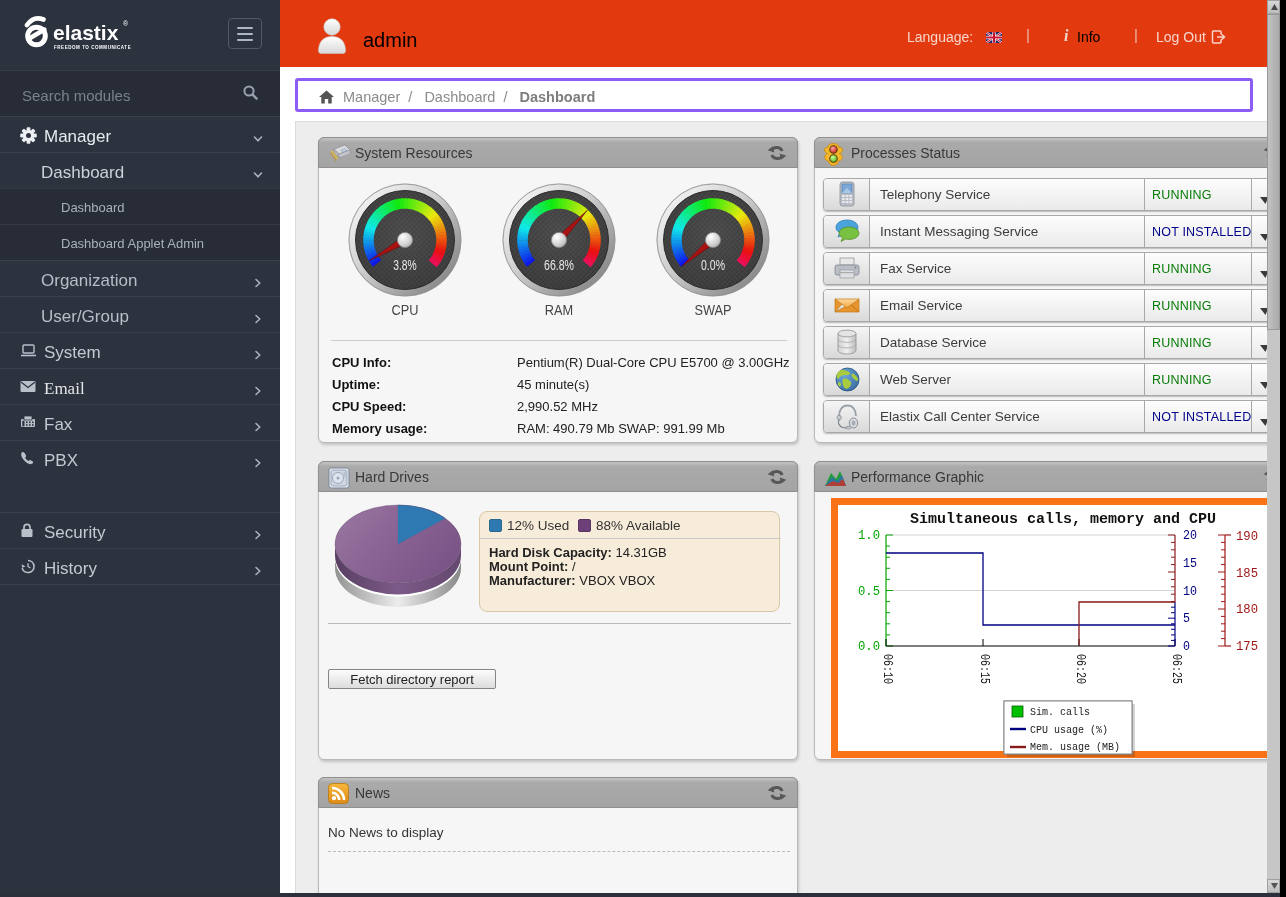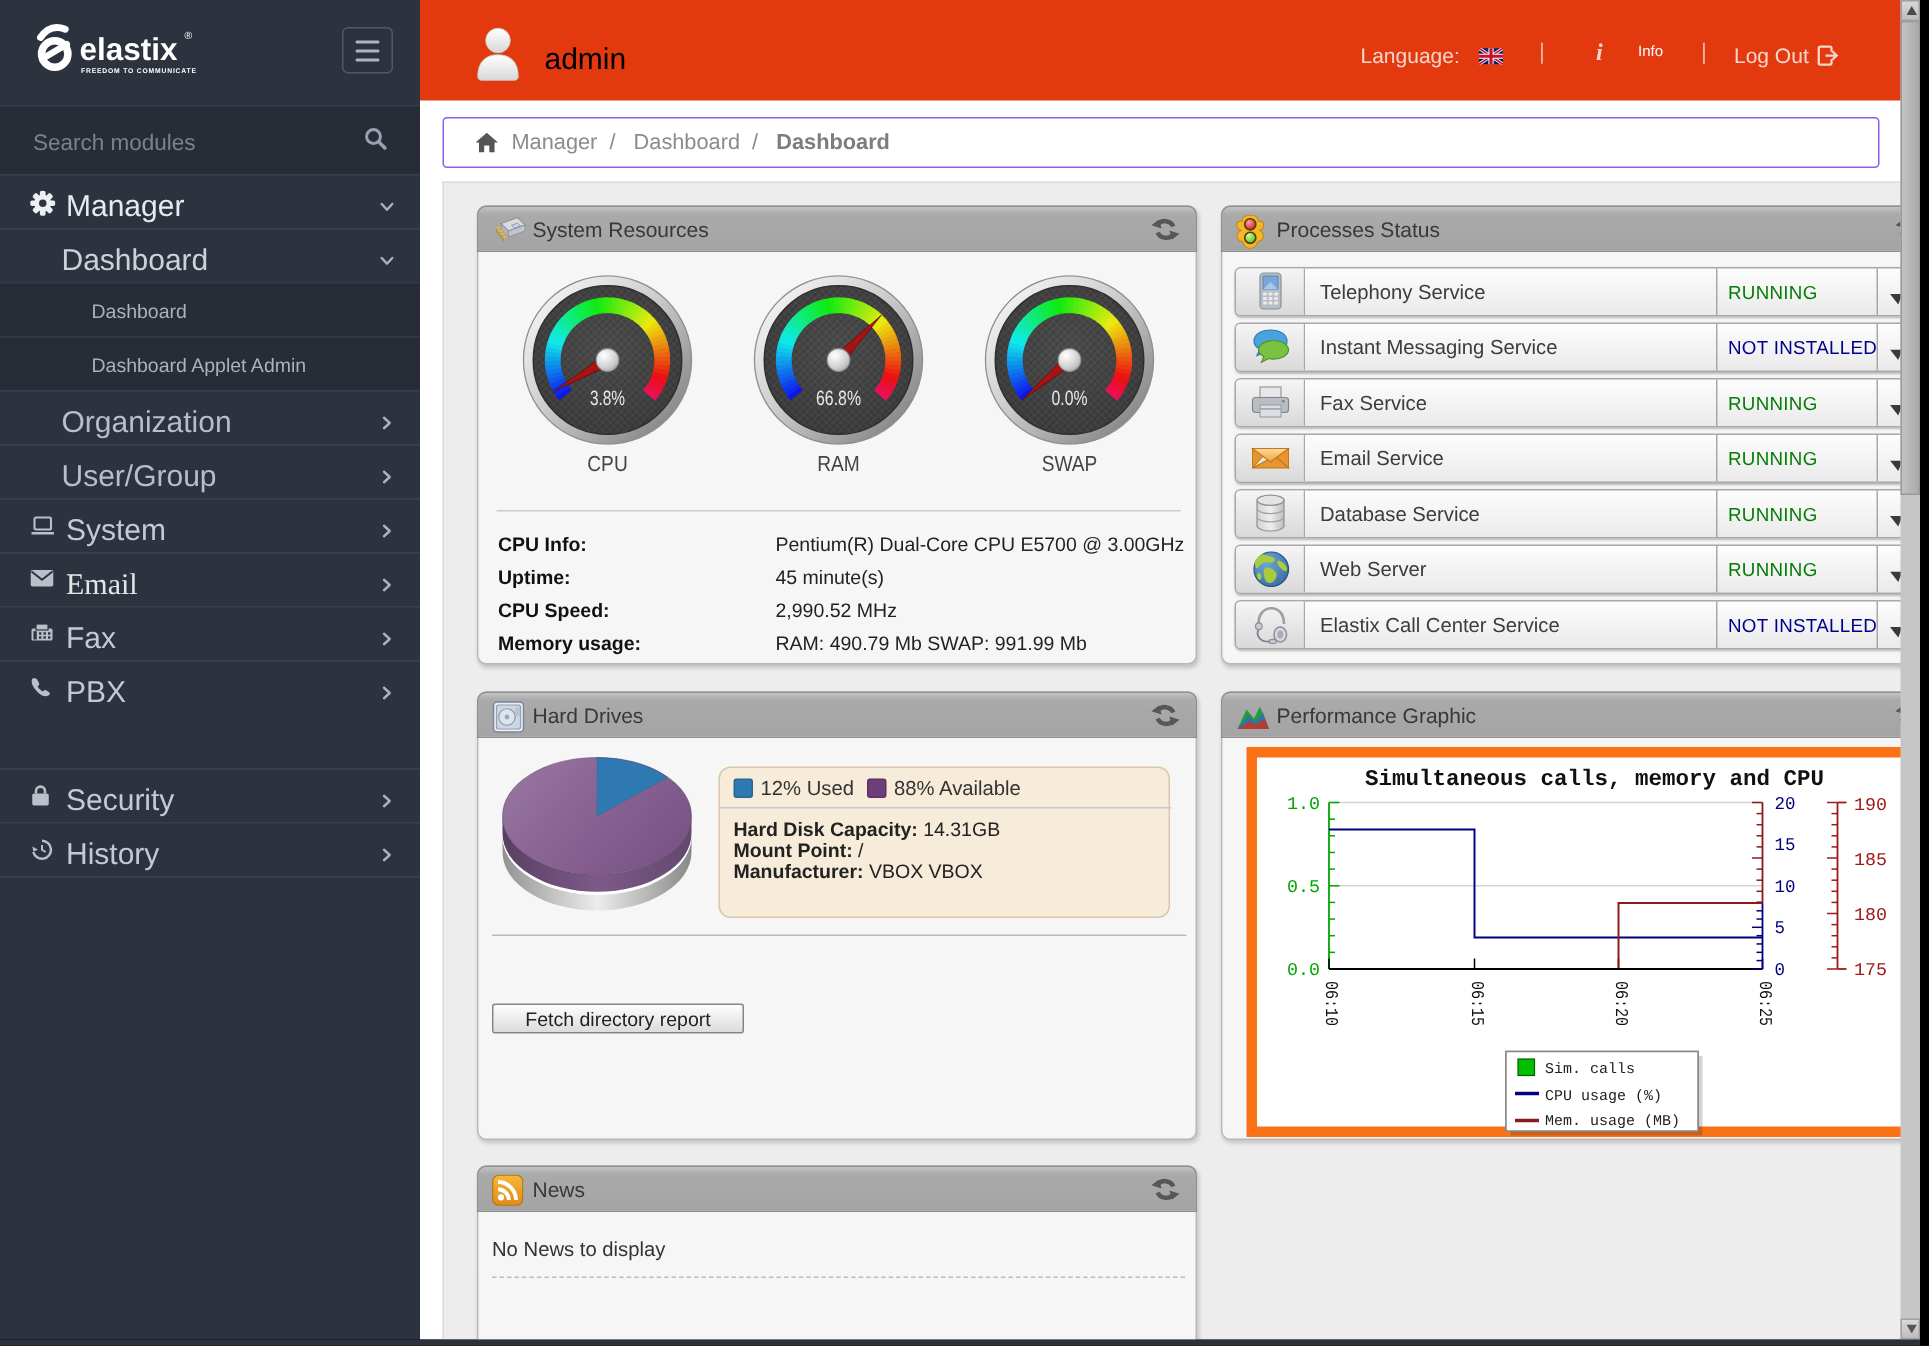--- a/index.html
+++ b/index.html
@@ -1,26 +1,26 @@
 <!DOCTYPE html>
 <html><head><meta charset="utf-8"><title>Elastix</title>
 <style>
 *{margin:0;padding:0;box-sizing:border-box;}
 html,body{width:1286px;height:897px;overflow:hidden;background:#000;font-family:"Liberation Sans",sans-serif;}
 #page{position:absolute;left:0;top:0;width:1286px;height:897px;background:#000;}
 .abs{position:absolute;}
 
 #side{position:absolute;left:0;top:0;width:280px;height:893px;background:#2c333f;}
 .srow{position:absolute;left:0;width:280px;height:36px;border-top:1px solid rgba(255,255,255,0.07);}
-.srow .txt{position:absolute;top:10px;font-size:20px;color:#c3cad3;}
+.srow .txt{position:absolute;top:10px;font-size:17px;color:#c3cad3;}
 .chev{position:absolute;right:18px;top:13px;width:9px;height:9px;}
 
 #main{position:absolute;left:280px;top:0;width:1000px;height:893px;background:#fff;overflow:hidden;}
 #redbar{position:absolute;left:0;top:0;width:1000px;height:67px;background:#e2390e;}
-#crumbbox{position:absolute;left:15px;top:78px;width:958px;height:34px;background:#fff;border:1px solid #8b5cf6;border-radius:3px;}
+#crumbbox{position:absolute;left:15px;top:78px;width:958px;height:34px;background:#fff;border:3px solid #8b5cf6;border-radius:3px;}
 #content{position:absolute;left:15px;top:121px;width:985px;height:772px;background:#ededed;border-top:1px solid #dcdcdc;border-left:1px solid #dcdcdc;}
 .panel{position:absolute;background:#f6f6f6;border:1px solid #b9b9b9;border-radius:6px;box-shadow:1px 2px 3px rgba(0,0,0,0.18);}
 .phead{position:absolute;left:-1px;top:-1px;right:-1px;height:31px;background:linear-gradient(180deg,#c3c3c3 0%,#aaaaaa 16%,#a4a4a4 100%);border:1px solid #8f8f8f;border-radius:6px 6px 0 0;}
 .ptitle{position:absolute;left:36px;top:7px;font-size:14px;color:#383838;}
 .picon{position:absolute;left:9px;top:5px;}
 .prefresh{position:absolute;top:6px;width:19px;height:18px;}
 .glabel{position:absolute;top:164px;width:114px;text-align:center;font-size:14.5px;color:#454545;transform:scaleX(0.88);}
 .inforow{position:absolute;font-size:13px;color:#222;}
 .inforow b{color:#111;}
 .procrow{position:absolute;left:8px;width:466px;height:33px;border:1px solid #a8a8a8;border-radius:4px;background:linear-gradient(180deg,#fdfdfd,#eaeaea);box-shadow:0.5px 1px 1.5px rgba(0,0,0,0.25);}
@@ -183,21 +183,21 @@
 <div class="abs" style="left:627px;top:29px;font-size:14px;color:#f6d6cc;">Language:</div>
 <svg class="abs" style="left:706px;top:32px;" width="16" height="11" viewBox="0 0 60 40">
 <rect width="60" height="40" fill="#012169"></rect>
 <path d="M0,0 60,40 M60,0 0,40" stroke="#fff" stroke-width="8"></path>
 <path d="M0,0 60,40 M60,0 0,40" stroke="#C8102E" stroke-width="4"></path>
 <path d="M30,0 V40 M0,20 H60" stroke="#fff" stroke-width="13"></path>
 <path d="M30,0 V40 M0,20 H60" stroke="#C8102E" stroke-width="8"></path>
 </svg>
 <div class="abs" style="left:746px;top:26px;font-size:15px;color:#f0b7a8;">|</div>
 <div class="abs" style="left:784px;top:27px;font-size:16px;font-style:italic;font-weight:bold;font-family:'Liberation Serif',serif;color:#f6d6cc;">i</div>
-<div class="abs" style="left:797px;top:29px;font-size:10px;color:#ffffff;margin-left:15px;">Info</div>
+<div class="abs" style="left:797px;top:29px;font-size:14px;color:#000000;">Info</div>
 <div class="abs" style="left:854px;top:26px;font-size:15px;color:#f0b7a8;">|</div>
 <div class="abs" style="left:876px;top:29px;font-size:14px;color:#f6d6cc;">Log Out</div>
 <svg class="abs" style="left:931px;top:30px;" width="15" height="14" viewBox="0 0 15 14">
 <path d="M10 4.5 V2 a1 1 0 0 0 -1 -1 H2.5 a1 1 0 0 0 -1 1 V12 a1 1 0 0 0 1 1 H9 a1 1 0 0 0 1 -1 V9.5" fill="none" stroke="#f6d6cc" stroke-width="1.5"></path>
 <path d="M6 7 h7 M10.5 4.2 L13.5 7 L10.5 9.8" fill="none" stroke="#f6d6cc" stroke-width="1.5"></path>
 </svg>
 </div>
 <div id="crumbbox">
 <svg class="abs" style="left:21px;top:9px;" width="15" height="14" viewBox="0 0 15 14">
 <path d="M7.5 0.5 L15 7 H12.7 V13.5 H9.2 V9 H5.8 V13.5 H2.3 V7 H0 Z" fill="#555"></path>

